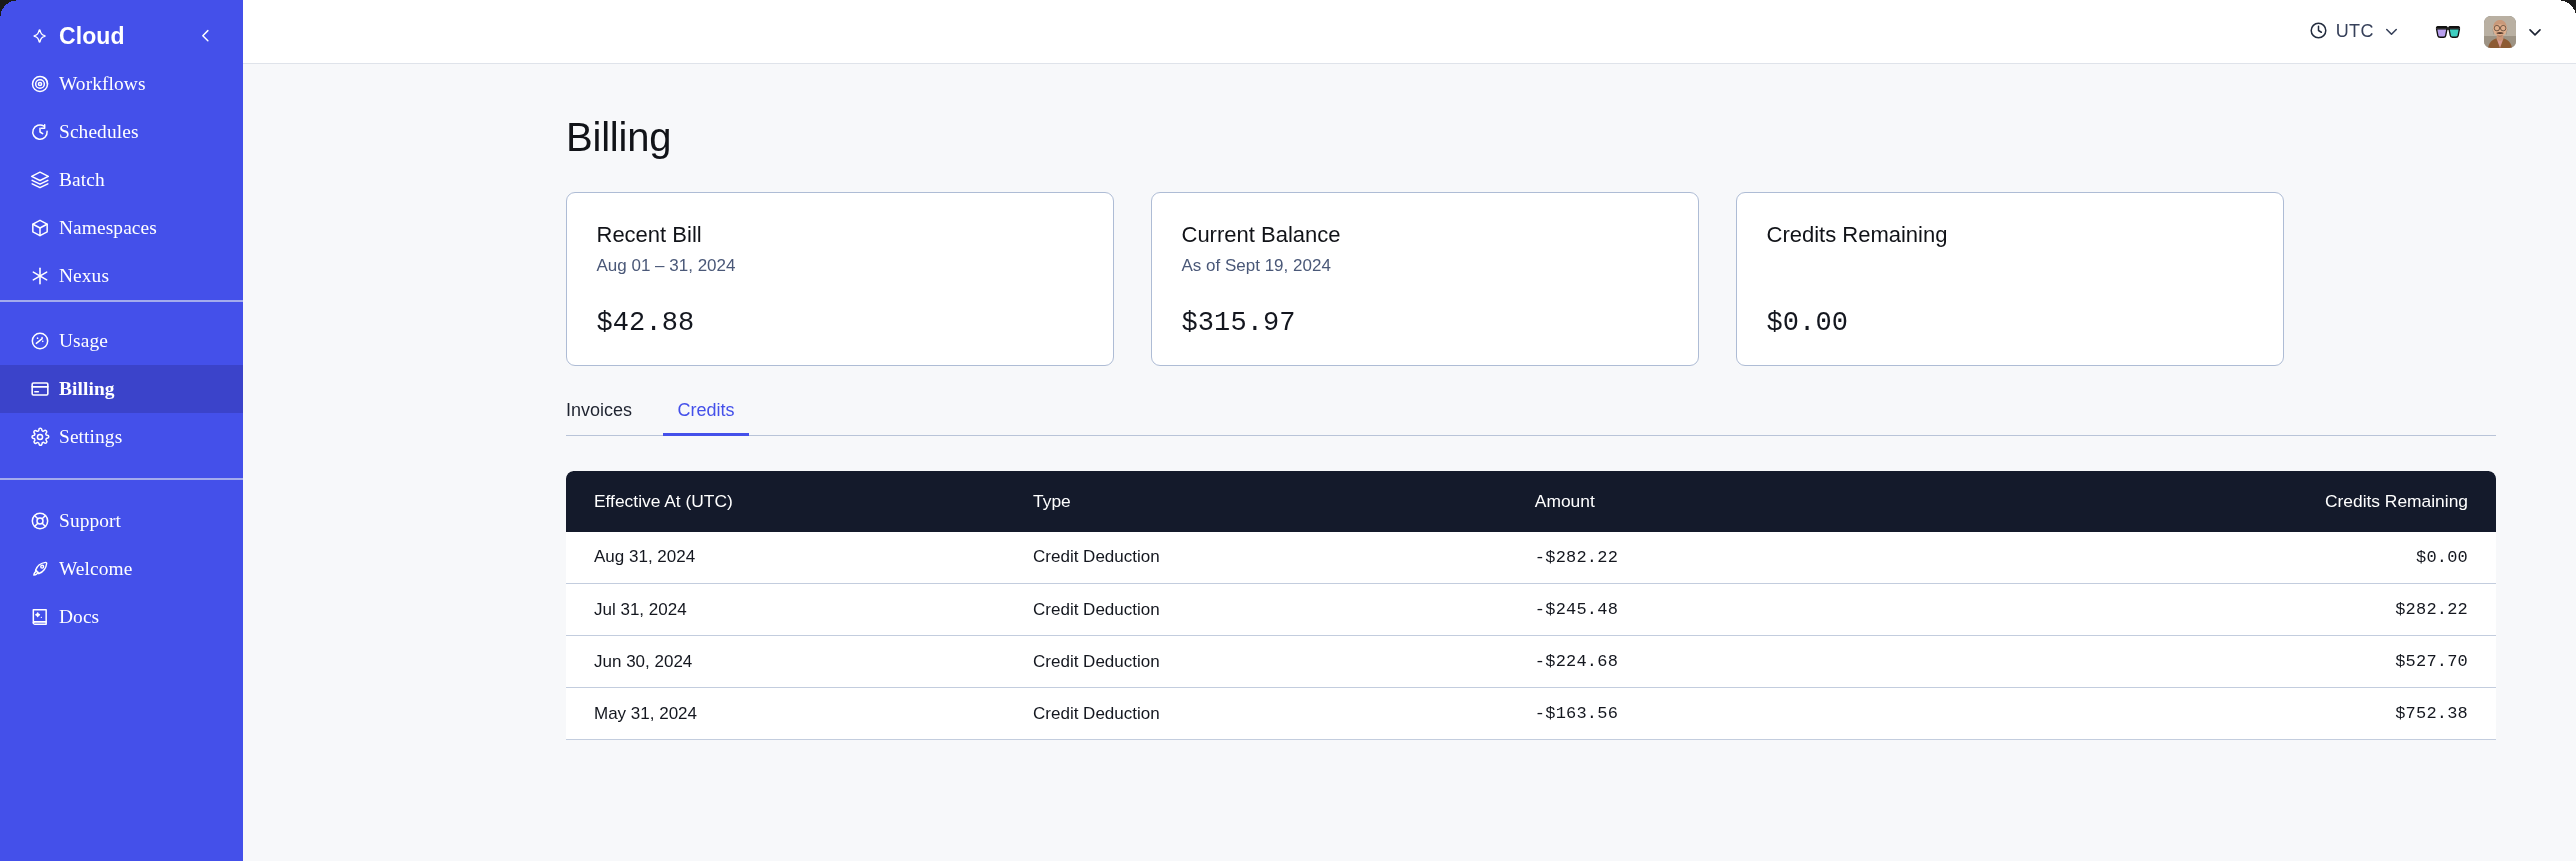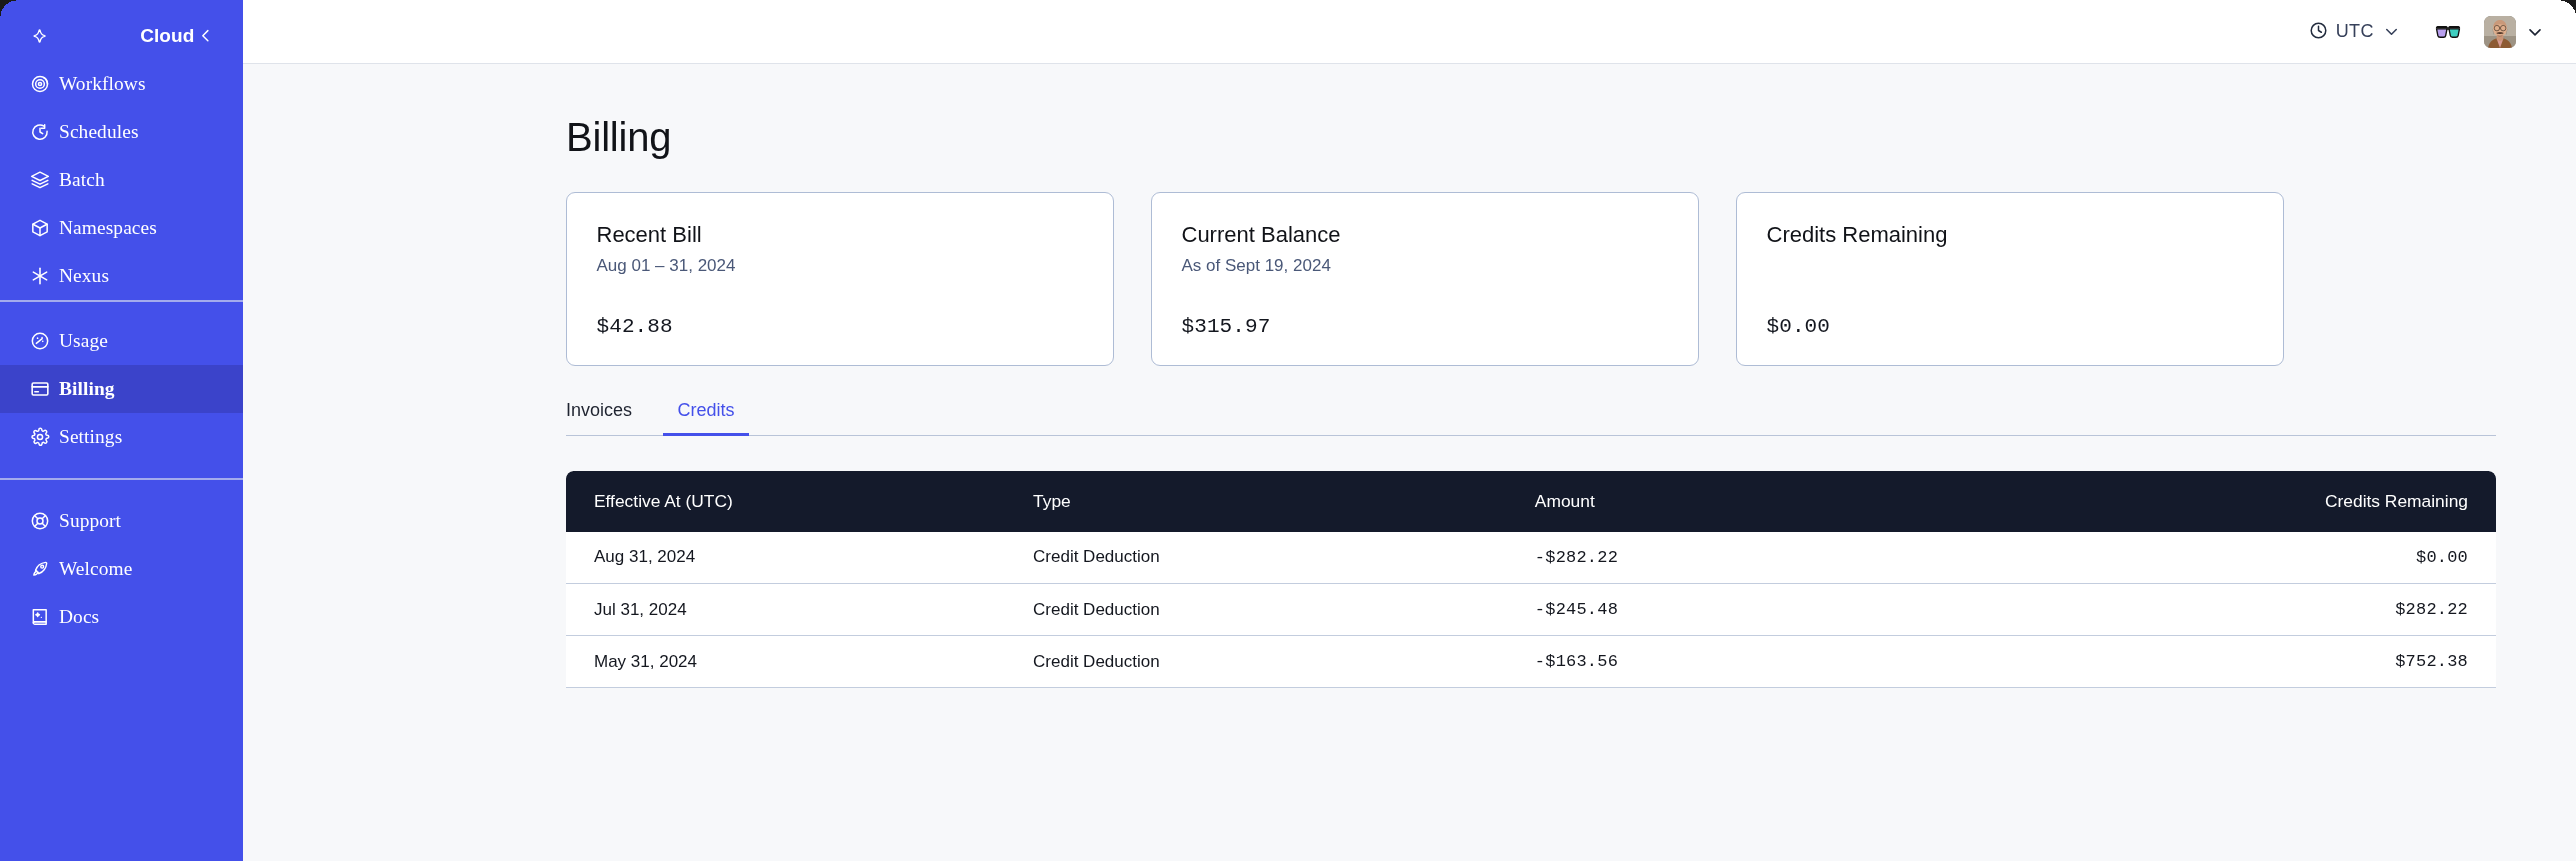--- a/index.html
+++ b/index.html
@@ -42,25 +42,24 @@
 
   .sb-brand {
     display: flex;
     align-items: center;
     height: 48px;
     padding: 0 25.5px 0 29.5px;
     color: #ffffff;
   }
   .sb-brand .sb-ico { width: 29.5px; flex: 0 0 29.5px; display: flex; align-items: center; }
   .sb-brand-label {
-    font-size: 19px;
+    font-size: 23px;
     font-weight: 700;
     letter-spacing: 0.1px;
     flex: 1;
-    text-align: right;
   }
   .sb-collapse {
     margin-left: auto;
     width: 23px; height: 23px;
     display: flex; align-items: center; justify-content: center;
     cursor: pointer;
   }
 
   .sb-item {
     display: flex;
@@ -211,21 +210,21 @@
   }
   .card-sub {
     font-size: 17px;
     color: #4a5878;
     line-height: 1.3;
   }
   .card-sub.empty { visibility: hidden; }
   .card-value {
     margin-top: auto;
     font-family: "Liberation Mono", "DejaVu Sans Mono", monospace;
-    font-size: 21px;
+    font-size: 27px;
     color: #14171f;
     letter-spacing: 0.1px;
     padding-top: 16px;
   }
 
   
   .tabs {
     display: flex;
     align-items: flex-start;
     gap: 16px;
@@ -599,20 +598,26 @@
                 <td class="cell-mono cell-amount">-$282.22</td>
                 <td class="cell-mono cell-rem">$0.00</td>
               </tr>
               <tr>
                 <td>Jul 31, 2024</td>
                 <td>Credit Deduction</td>
                 <td class="cell-mono cell-amount">-$245.48</td>
                 <td class="cell-mono cell-rem">$282.22</td>
               </tr>
               <tr>
+                <td>Jun 30, 2024</td>
+                <td>Credit Deduction</td>
+                <td class="cell-mono cell-amount">-$224.68</td>
+                <td class="cell-mono cell-rem">$527.70</td>
+              </tr>
+              <tr>
                 <td>May 31, 2024</td>
                 <td>Credit Deduction</td>
                 <td class="cell-mono cell-amount">-$163.56</td>
                 <td class="cell-mono cell-rem">$752.38</td>
               </tr>
             </tbody>
           </table>
         </div>
 
       </div>

